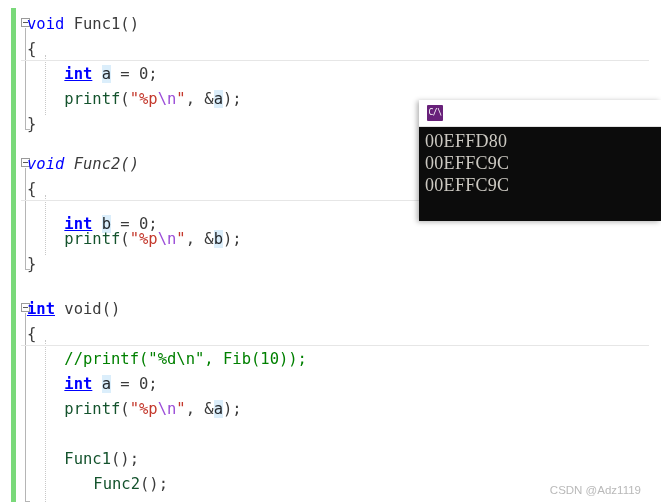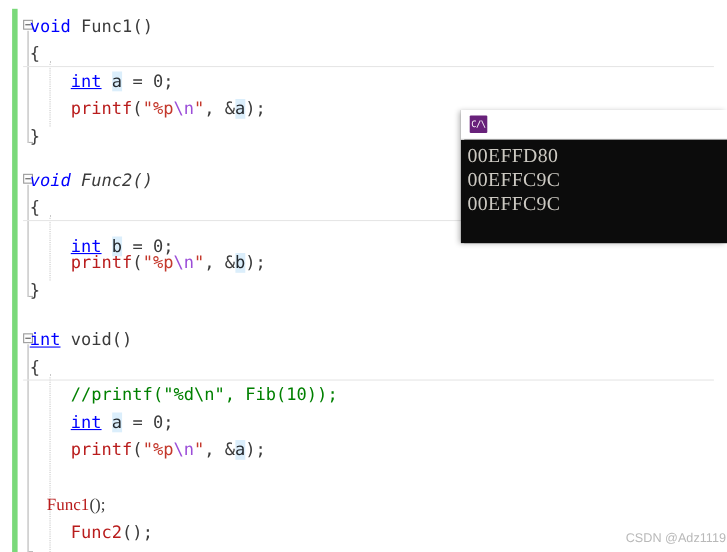--- a/index.html
+++ b/index.html
@@ -79,23 +79,23 @@
     left: 27px;
     white-space: pre;
     font-family: "DejaVu Sans Mono", "Liberation Mono", monospace;
     font-size: 15.5px;
     line-height: 25px;
     height: 25px;
     color: #24292e;
     letter-spacing: 0px;
   }
   .kw      { color: #0000ff; }
-  .kw-u    { color: #0000ff; text-decoration: underline; text-decoration-color: #0000ff; }
+  .kw-u    { color: #0000ff; text-decoration: underline; text-decoration-color: #0000ff; font-weight: bold; }
   .ident   { color: #3b3b3b; }
-  .fn      { color: #b91c1c; }
+  .fn      { color: #14532d; }
   .punc    { color: #3b3b3b; }
   .str     { color: #c4382c; }
   .esc     { color: #9b4dd8; }
   .cmt     { color: #008000; }
   .num     { color: #3b3b3b; }
   .var-hl  { background: #dbeefb; }
 
   
   #console-window {
     position: absolute;
@@ -158,21 +158,21 @@
     line-height: 22px;
     color: #ccc9c2;
     white-space: pre;
     padding-left: 2px;
     letter-spacing: 0.3px;
   }
 
   
   #watermark {
     position: absolute;
-    right: 1px;
+    right: 20px;
     bottom: 6px;
     font-family: "Liberation Sans", "DejaVu Sans", sans-serif;
     font-size: 11.5px;
     color: #b9b9b9;
     white-space: nowrap;
     user-select: none;
   }
 </style>
 </head>
 <body>
@@ -214,22 +214,22 @@
       <div class="code-line" style="top: 212px;"><span class="punc">    </span><span class="kw-u">int</span><span class="punc"> </span><span class="var-hl">b</span><span class="punc"> = </span><span class="num">0</span><span class="punc">;</span></div>
       <div class="code-line" style="top: 227px;"><span class="punc">    </span><span class="fn">printf</span><span class="punc">(</span><span class="str">"%p</span><span class="esc">\n</span><span class="str">"</span><span class="punc">, &amp;</span><span class="var-hl">b</span><span class="punc">);</span></div>
       <div class="code-line" style="top: 252px;"><span class="punc">}</span></div>
       <div class="code-line" style="top: 277px;"></div>
       <div class="code-line" style="top: 297px;"><span class="kw-u">int</span><span class="punc"> </span><span class="ident">void</span><span class="punc">()</span></div>
       <div class="code-line" style="top: 322px;"><span class="punc">{</span></div>
       <div class="code-line" style="top: 347px;"><span class="punc">    </span><span class="cmt">//printf("%d\n", Fib(10));</span></div>
       <div class="code-line" style="top: 372px;"><span class="punc">    </span><span class="kw-u">int</span><span class="punc"> </span><span class="var-hl">a</span><span class="punc"> = </span><span class="num">0</span><span class="punc">;</span></div>
       <div class="code-line" style="top: 397px;"><span class="punc">    </span><span class="fn">printf</span><span class="punc">(</span><span class="str">"%p</span><span class="esc">\n</span><span class="str">"</span><span class="punc">, &amp;</span><span class="var-hl">a</span><span class="punc">);</span></div>
       <div class="code-line" style="top: 422px;"></div>
-      <div class="code-line" style="top: 447px; font-family: Liberation Serif, serif;"><span class="punc">    </span><span class="fn">Func1</span><span class="punc">();</span></div>
-      <div class="code-line" style="top: 472px;"><span class="punc">    </span><span class="fn">Func2</span><span class="punc">();</span></div>
+      <div class="code-line" style="top: 447px;"><span class="punc">    </span><span class="fn">Func1</span><span class="punc">();</span></div>
+      <div class="code-line" style="top: 472px; padding-left: 29px;"><span class="punc">    </span><span class="fn">Func2</span><span class="punc">();</span></div>
     </div>
 
 </div>
 
 <div id="console-window">
   <div id="console-titlebar">
     <div id="console-icon" style="background: rgb(104, 33, 122);">
       <span>C/\</span>
     </div>
   </div>

